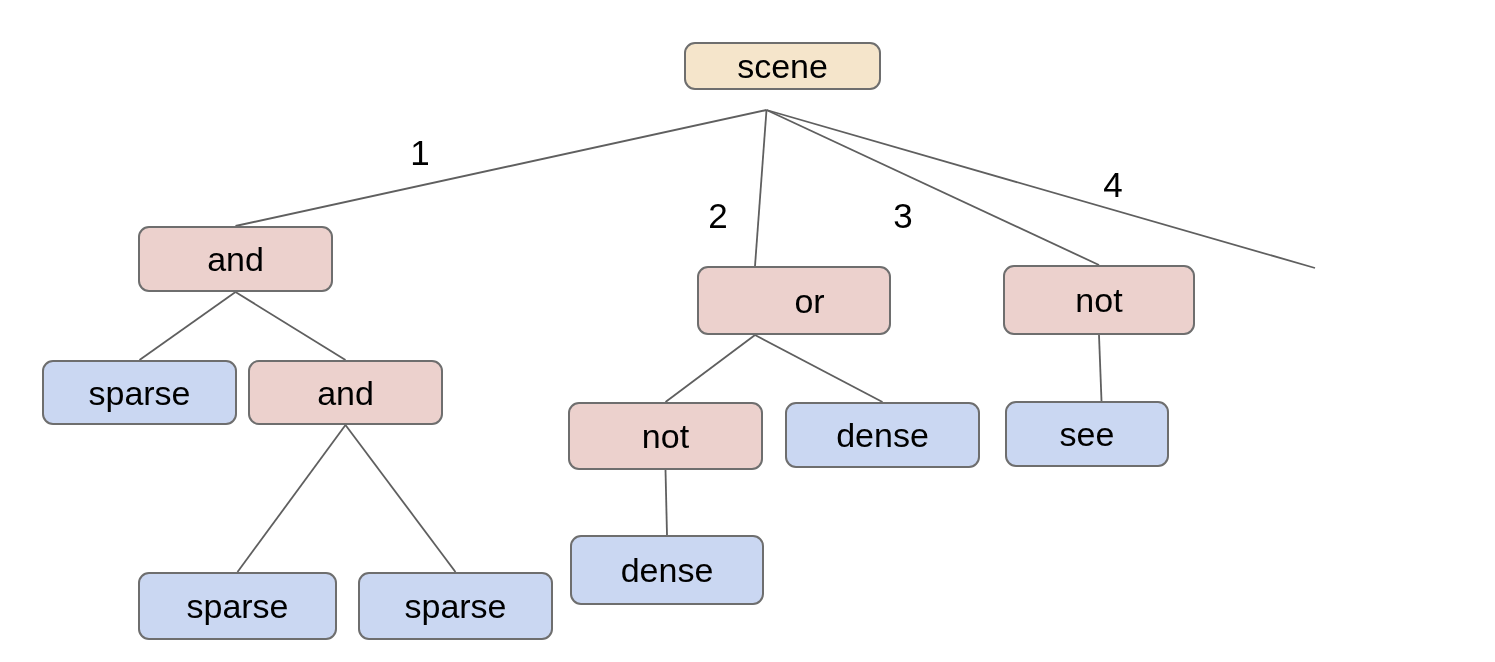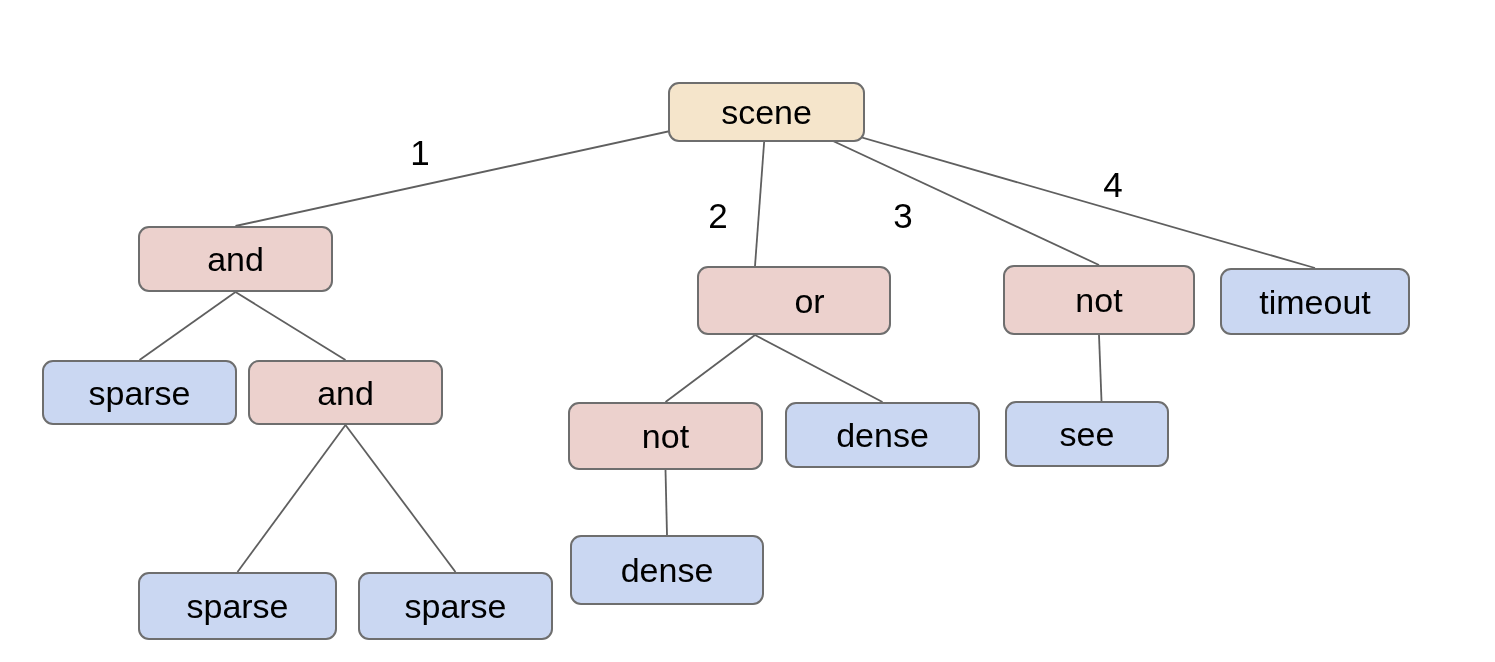--- a/index.html
+++ b/index.html
@@ -62,25 +62,24 @@
       <line x1="345.5" y1="425" x2="455.5" y2="572" stroke="#5f5f5f" stroke-width="1.8"></line>
       <line x1="755" y1="335" x2="665.5" y2="402" stroke="#5f5f5f" stroke-width="1.8"></line>
       <line x1="755" y1="335" x2="882.5" y2="402" stroke="#5f5f5f" stroke-width="1.8"></line>
       <line x1="665.5" y1="470" x2="667" y2="535" stroke="#5f5f5f" stroke-width="1.8"></line>
       <line x1="1099" y1="335" x2="1101.5" y2="401" stroke="#5f5f5f" stroke-width="1.8"></line>
     </svg>
 <div class="edge-label" style="left: 420px; top: 152px;">1</div>
     <div class="edge-label" style="left: 718px; top: 215px;">2</div>
     <div class="edge-label" style="left: 903px; top: 215px;">3</div>
     <div class="edge-label" style="left: 1113px; top: 184px;">4</div>
-    <div class="node root" style="left: 668px; top: 42px; width: 197px; height: 60px; margin-top: 40px;">scene</div>
+    <div class="node root" style="left: 684px; top: 42px; width: 197px; height: 48px;">scene</div>
     <div class="node operator" style="left: 138px; top: 226px; width: 195px; height: 66px;">and</div>
     <div class="node operator" style="left: 697px; top: 266px; width: 194px; height: 69px; padding-left: 31px;">or</div>
     <div class="node operator" style="left: 1003px; top: 265px; width: 192px; height: 70px;">not</div>
-    <div class="node leaf" style="left: 1220px; top: 268px; width: 190px; height: 67px;">timeout</div>
     <div class="node leaf" style="left: 42px; top: 360px; width: 195px; height: 65px;">sparse</div>
     <div class="node operator" style="left: 248px; top: 360px; width: 195px; height: 65px;">and</div>
     <div class="node operator" style="left: 568px; top: 402px; width: 195px; height: 68px;">not</div>
     <div class="node leaf" style="left: 785px; top: 402px; width: 195px; height: 66px;">dense</div>
     <div class="node leaf" style="left: 1005px; top: 401px; width: 164px; height: 66px;">see</div>
     <div class="node leaf" style="left: 138px; top: 572px; width: 199px; height: 68px;">sparse</div>
     <div class="node leaf" style="left: 358px; top: 572px; width: 195px; height: 68px;">sparse</div>
     <div class="node leaf" style="left: 570px; top: 535px; width: 194px; height: 70px;">dense</div>
   </div>
 

